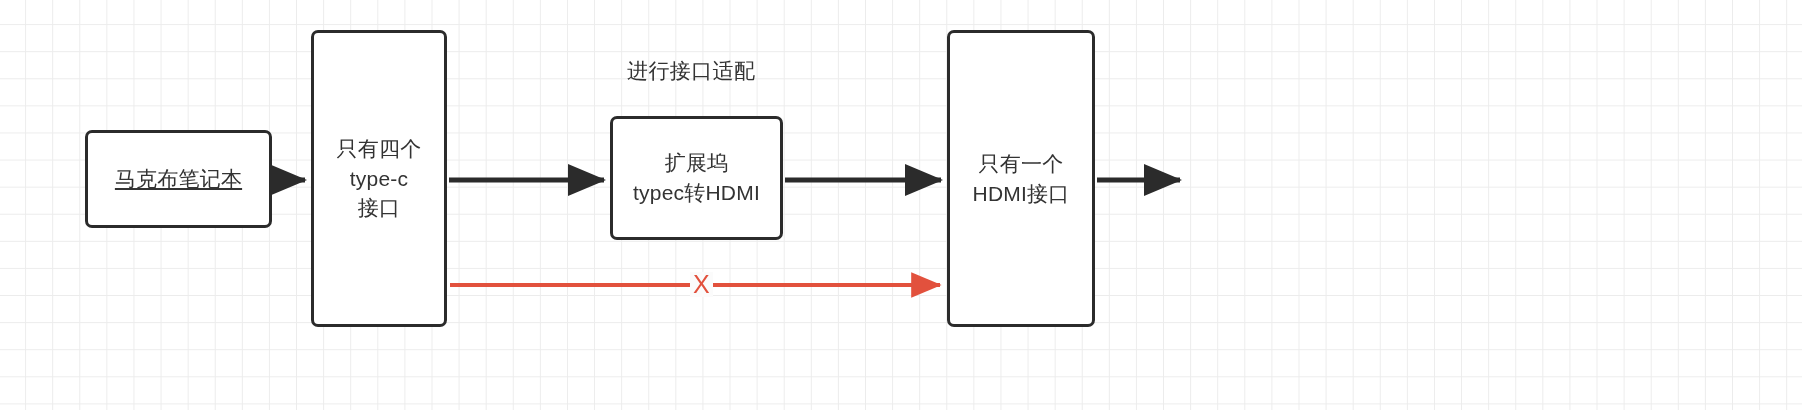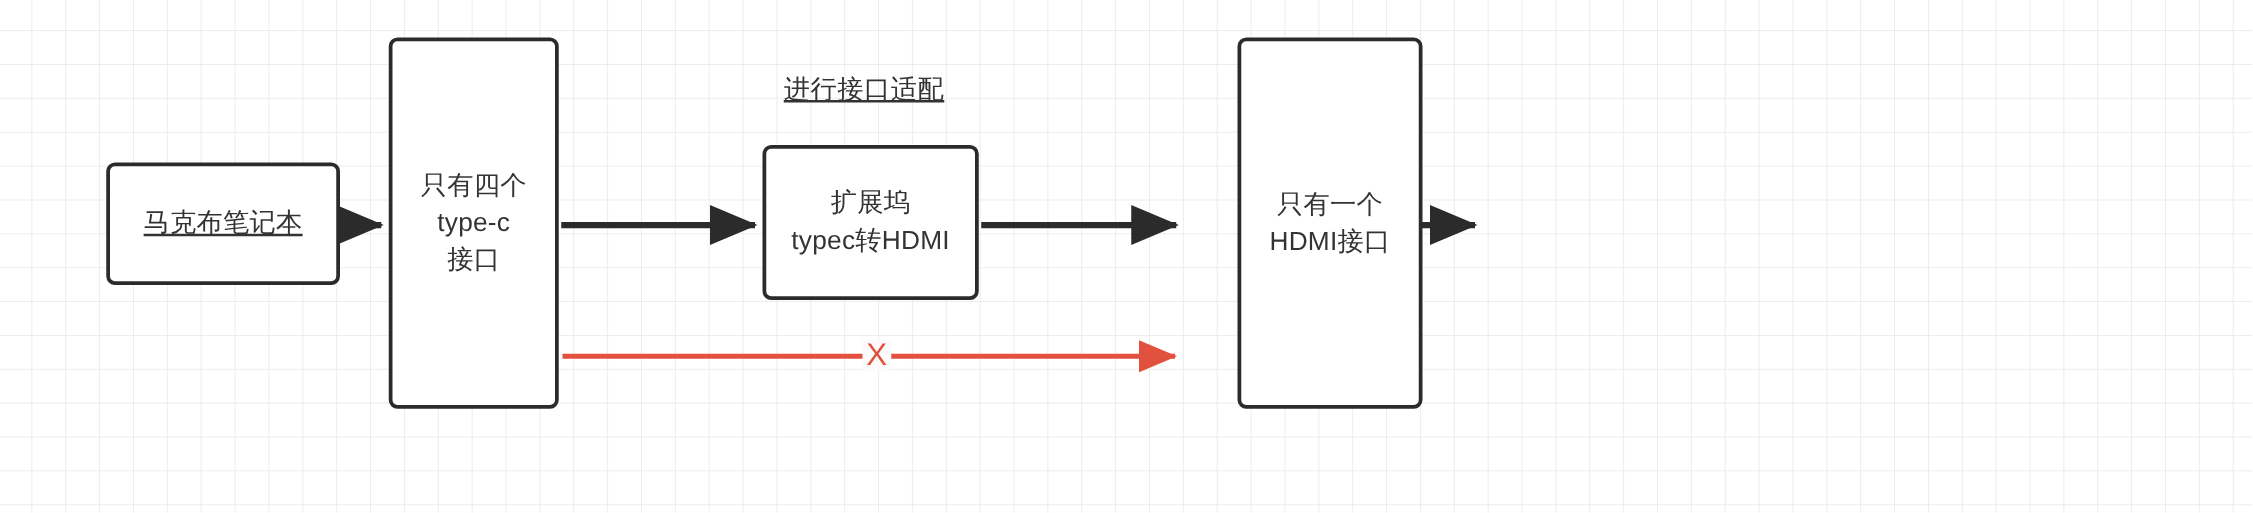--- a/index.html
+++ b/index.html
@@ -44,21 +44,20 @@
     line-height: 1.42;
     letter-spacing: 0.2px;
     white-space: pre-line;
   }
   .edge-label {
     position: absolute;
     color: #333333;
     font-size: 21px;
     letter-spacing: 0.4px;
     white-space: nowrap;
-    text-decoration: underline;
   }
   .x-marker {
     position: absolute;
     color: #e2513d;
     font-size: 25px;
     line-height: 1;
     background: #fbfbfb;
     padding: 0 3px;
     white-space: nowrap;
   }
@@ -97,21 +96,21 @@
     <span>只有四个
 type-c
 接口</span>
   </div>
 
   <div class="node-box" style="left:610px; top:116px; width:173px; height:124px;">
     <span>扩展坞
 typec转HDMI</span>
   </div>
 
-  <div class="node-box" style="left:947px; top:30px; width:148px; height:297px;margin-left:43px;">
+  <div class="node-box" style="left:947px; top:30px; width:148px; height:297px;">
     <span>只有一个
 HDMI接口</span>
   </div>
 
 
   <div class="edge-label" style="left:627px; top:57px;">进行接口适配</div>
 
   <div class="x-marker" style="left:690px; top:272px;">X</div>
 
 </div>

